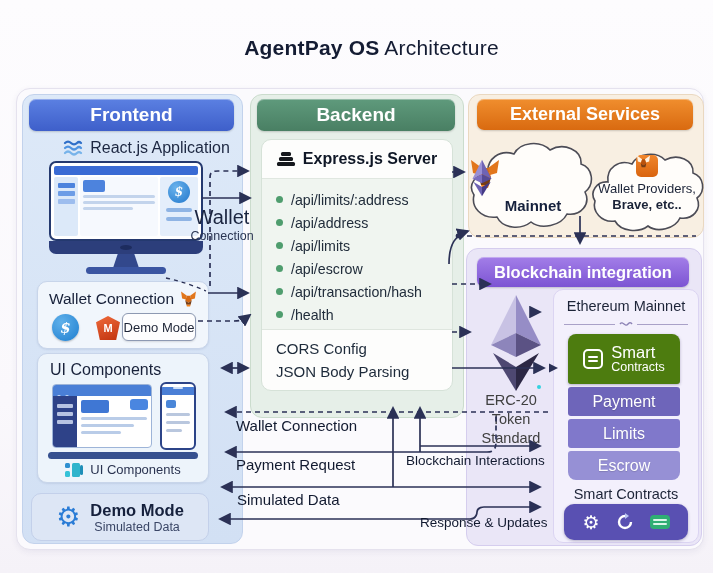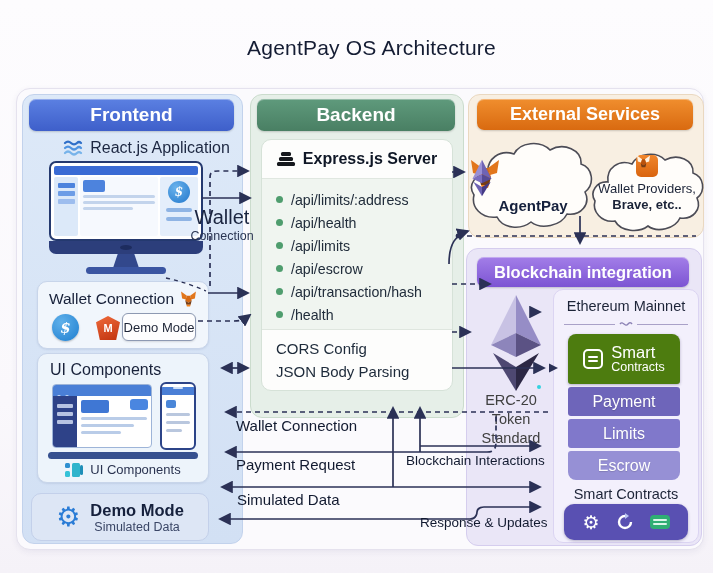--- a/index.html
+++ b/index.html
@@ -1,21 +1,21 @@
 <!DOCTYPE html>
 <html><head>
 <meta charset="utf-8">
 <style>
   html,body{margin:0;padding:0;background:#f6f4f8;}
   #canvas{position:relative;width:713px;height:573px;background:linear-gradient(180deg,#fdfcfe 0%,#faf8fc 70%,#f5f2f8 100%);
     font-family:"Liberation Sans",sans-serif;overflow:hidden;color:#16203c;}
   .abs{position:absolute;}
   
   .page-title{top:36px;left:0;width:713px;text-align:center;font-size:21px;color:#141c33;letter-spacing:.2px;}
-  .page-title b{font-weight:normal;margin-left:30px;}
+  .page-title b{font-weight:bold;margin-left:30px;}
   
   .outer{left:16px;top:88px;width:686px;height:460px;background:#fbfafd;border:1px solid #e5e2ee;border-radius:14px;
     box-shadow:0 2px 6px rgba(60,60,110,.07);}
   
   .panel{border-radius:12px;}
   .fe-panel{left:22px;top:94px;width:219px;height:448px;background:linear-gradient(180deg,#dde9f8,#d2e0f4);border:1px solid #c2d2ec;}
   .be-panel{left:250px;top:94px;width:212px;height:322px;background:#e6efe8;border:1px solid #cbdccd;}
   .ex-panel{left:468px;top:94px;width:234px;height:142px;background:#f8efe2;border:1px solid #ead8c0;}
   .bc-panel{left:466px;top:248px;width:234px;height:296px;background:#eae6f7;border:1px solid #d5cdee;}
   .col-header{border-radius:7px;color:#fff;font-weight:bold;text-align:center;box-shadow:inset 0 1px 0 rgba(255,255,255,.35),0 1px 2px rgba(0,0,0,.18);}
@@ -261,21 +261,21 @@
           </span>
         <span>Express.js Server</span>
       </div>
       <div class="endpoints">
         <div class="ep">
             <i></i>
             <span>/api/limits/:address</span>
           </div>
         <div class="ep">
             <i></i>
-            <span>/api/health</span>
+            <span>/api/address</span>
           </div>
         <div class="ep">
             <i></i>
             <span>/api/limits</span>
           </div>
         <div class="ep">
             <i></i>
             <span>/api/escrow</span>
           </div>
         <div class="ep">
@@ -311,21 +311,21 @@
         </svg>
         <svg width="26" height="38" viewBox="0 0 64 100">
           <path d="M32,2 L7,52 L32,40 Z" fill="#9a90d4"></path>
             <path d="M32,2 L32,40 L57,52 Z" fill="#6f63b4"></path>
           <path d="M7,52 L32,64 L32,40 Z" fill="#7a6ec0"></path>
             <path d="M32,40 L32,64 L57,52 Z" fill="#554a96"></path>
           <path d="M9,60 L32,74 L32,98 Z" fill="#6d62b2"></path>
             <path d="M32,74 L55,60 L32,98 Z" fill="#453a85"></path>
         </svg>
       </div>
-      <div class="cap">AgentPay</div>
+      <div class="cap">Mainnet</div>
     </div>
 
     <div class="cloud cloud2">
       <svg width="116" height="90" viewBox="0 0 116 90">
         <path d="M26,74 C12,76 3,64 6,54 C0,45 8,34 19,35 C17,21 30,12 43,17 C49,6 67,4 76,13 C89,6 105,13 104,26 C115,30 117,44 108,51 C113,62 104,73 91,71 C86,82 68,86 59,79 C50,86 32,85 26,74 Z" fill="#fffdfa" stroke="#4c4c56" stroke-width="1.6"></path>
       </svg>
       <div class="fox-badge">
         <svg width="15" height="14" viewBox="0 0 32 30">
           <path d="M2,1 L13,9 L11,16 L4,14 Z" fill="#fff3e2"></path>
             <path d="M30,1 L19,9 L21,16 L28,14 Z" fill="#fff3e2"></path>

